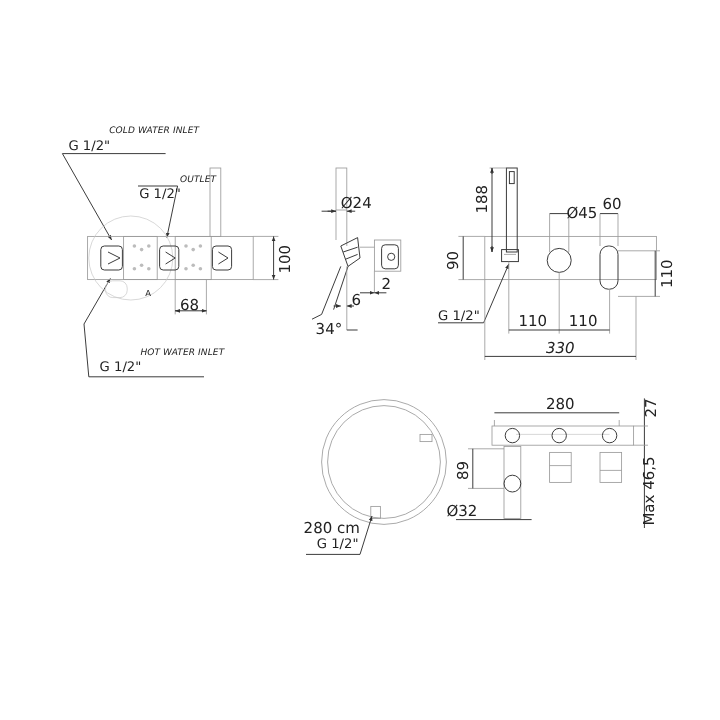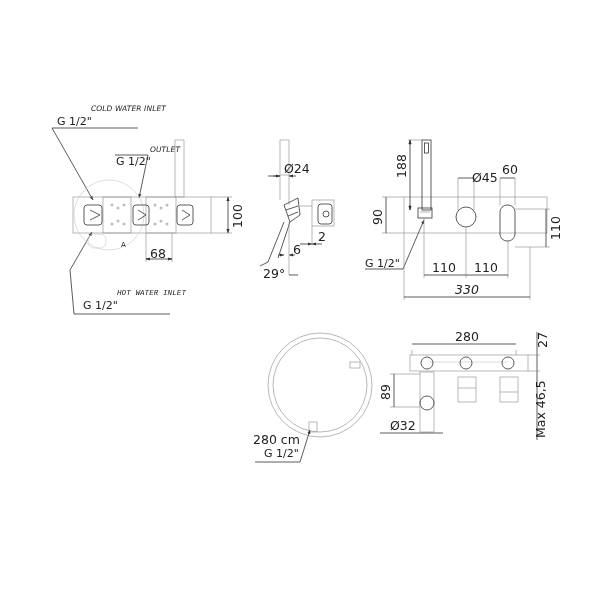--- a/index.html
+++ b/index.html
@@ -191,41 +191,41 @@
 
     <line class="ln" x1="380" y1="433" x2="443" y2="433"></line>
   </g>
 </svg>
 </div>
 
 <div class="lbl small" style="left:57px;top:105px;">COLD WATER INLET</div>
 <div class="lbl mid" style="left:57px;top:116px;">G 1/2"</div>
 <div class="lbl small" style="left:116px;top:146px;">OUTLET</div>
 <div class="lbl mid" style="left:116px;top:156px;">G 1/2"</div>
-<div class="lbl small" style="left:83px;top:290px;font-family:Liberation Mono, monospace;">HOT WATER INLET</div>
+<div class="lbl small" style="left:83px;top:290px;">HOT WATER INLET</div>
 <div class="lbl mid" style="left:83px;top:300px;">G 1/2"</div>
 <div class="lbl" style="left:121px;top:242px;font-size:7px;">A</div>
 <div class="lbl dim vert" style="left:232px;top:228px;">100</div>
 <div class="lbl dim" style="left:150px;top:248px;text-align:center;">68</div>
 
 <div class="lbl dim" style="left:284px;top:163px;"><span>Ø</span><span>24</span></div>
 <div class="lbl dim" style="left:318px;top:231px;">2</div>
 <div class="lbl dim" style="left:293px;top:244px;">6</div>
-<div class="lbl dim" style="left:263px;top:268px;">29°</div>
+<div class="lbl dim" style="left:263px;top:268px;">34°</div>
 
 <div class="lbl dim vert" style="left:396px;top:178px;">188</div>
 <div class="lbl dim" style="left:456px;top:172px;margin-left:16px;"><span>Ø</span><span>45</span></div>
 <div class="lbl dim" style="left:502px;top:164px;">60</div>
 <div class="lbl dim vert" style="left:372px;top:225px;">90</div>
 <div class="lbl dim vert" style="left:550px;top:240px;">110</div>
 <div class="lbl mid" style="left:365px;top:258px;">G 1/2"</div>
 <div class="lbl dim" style="left:432px;top:262px;">110</div>
 <div class="lbl dim" style="left:474px;top:262px;">110</div>
 <div class="lbl dim" style="left:455px;top:284px;font-style:italic;">330</div>
 
 <div class="lbl dim" style="left:253px;top:434px;">280 cm</div>
 <div class="lbl mid" style="left:264px;top:448px;">G 1/2"</div>
 
 <div class="lbl dim" style="left:455px;top:331px;">280</div>
 <div class="lbl dim vert" style="left:537px;top:348px;">27</div>
 <div class="lbl dim vert" style="left:535px;top:438px;">Max 46,5</div>
 <div class="lbl dim vert" style="left:380px;top:400px;">89</div>
-<div class="lbl dim" style="left:390px;top:420px;"><span>Ø</span><span>32</span></div>
+<div class="lbl dim" style="left:372px;top:420px;"><span>Ø</span><span>32</span></div>
 
 </body></html>

